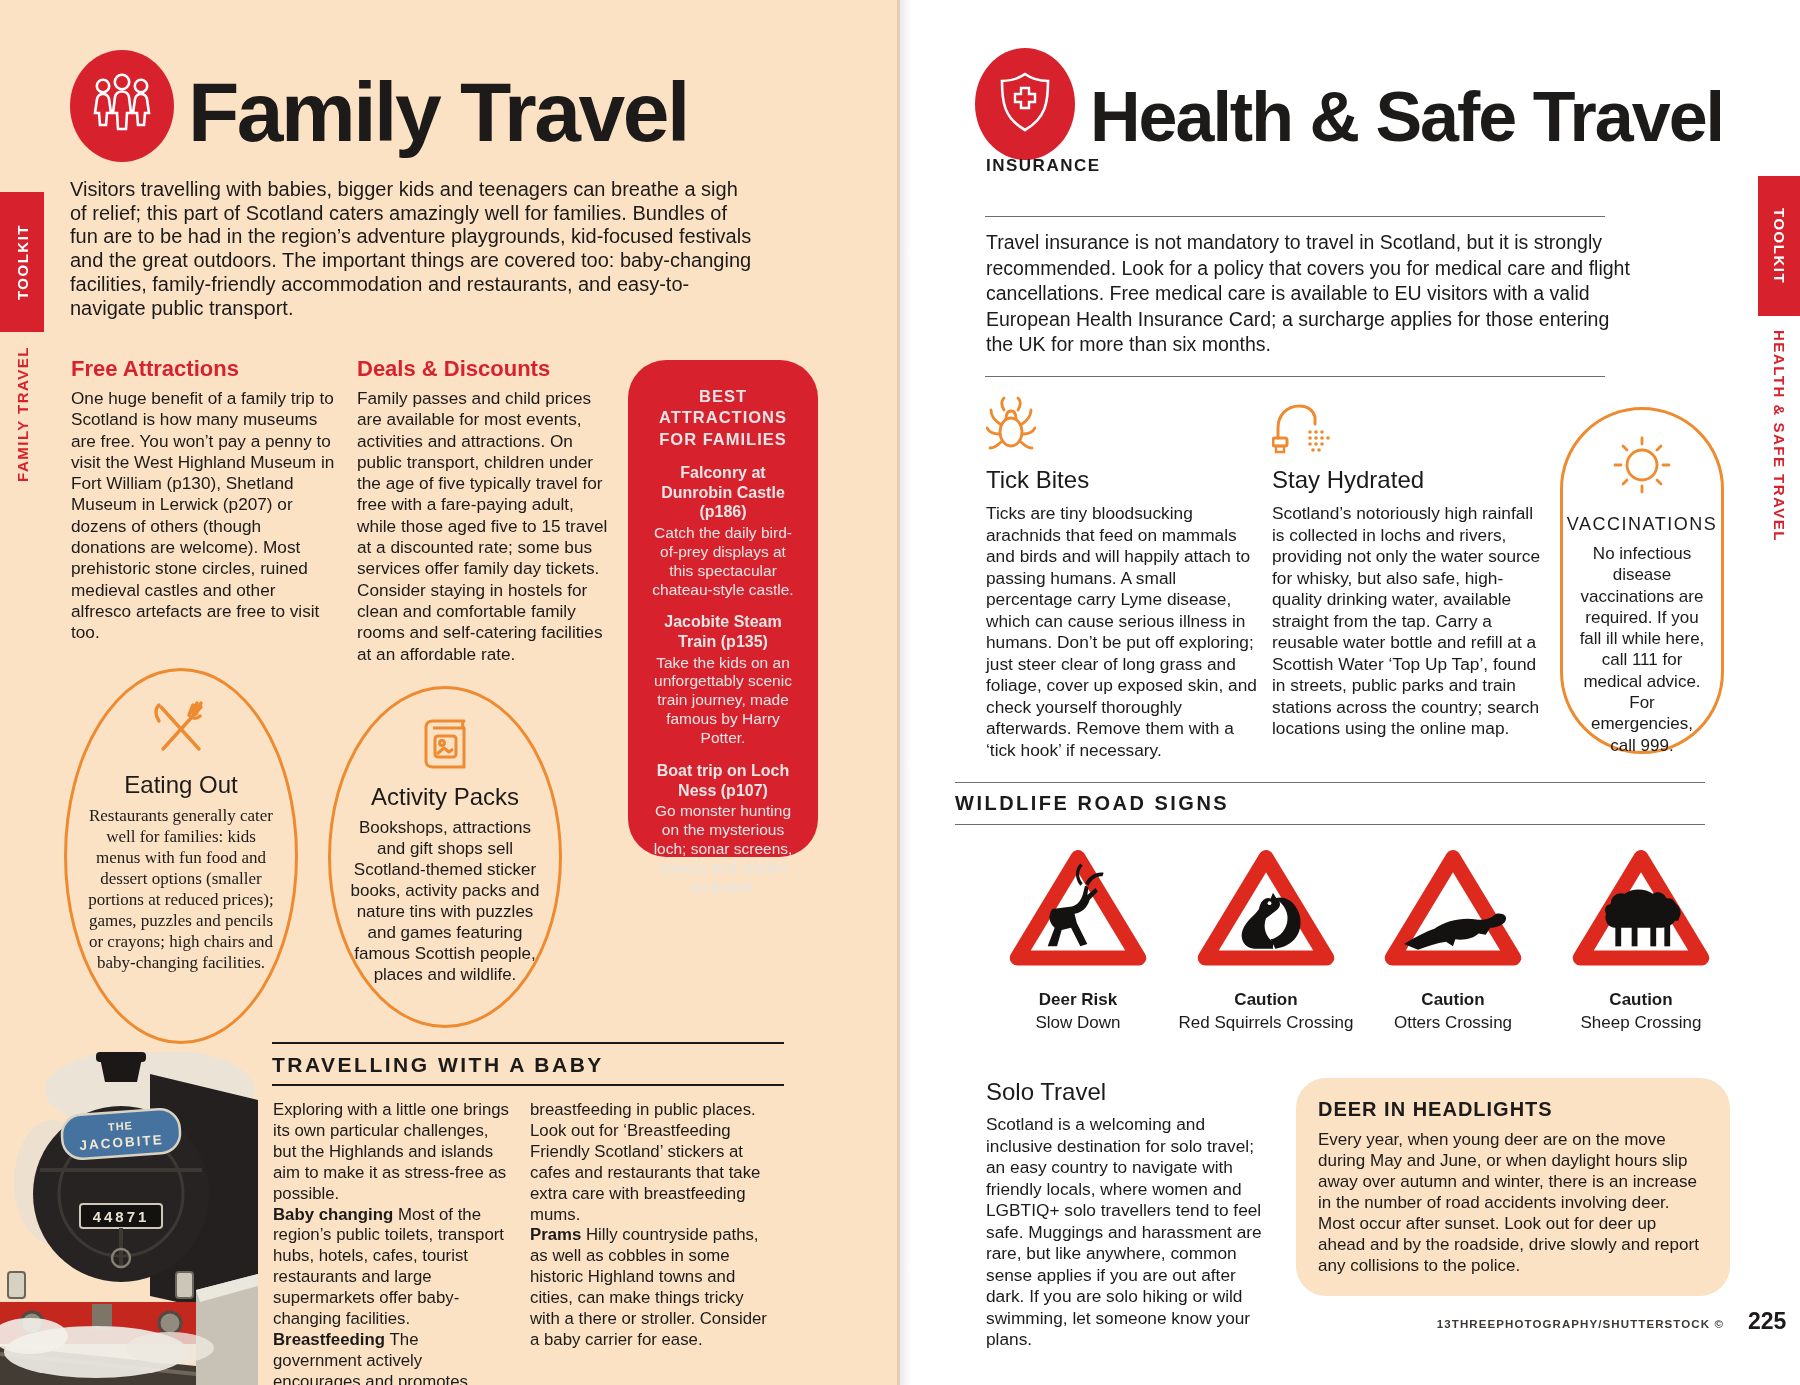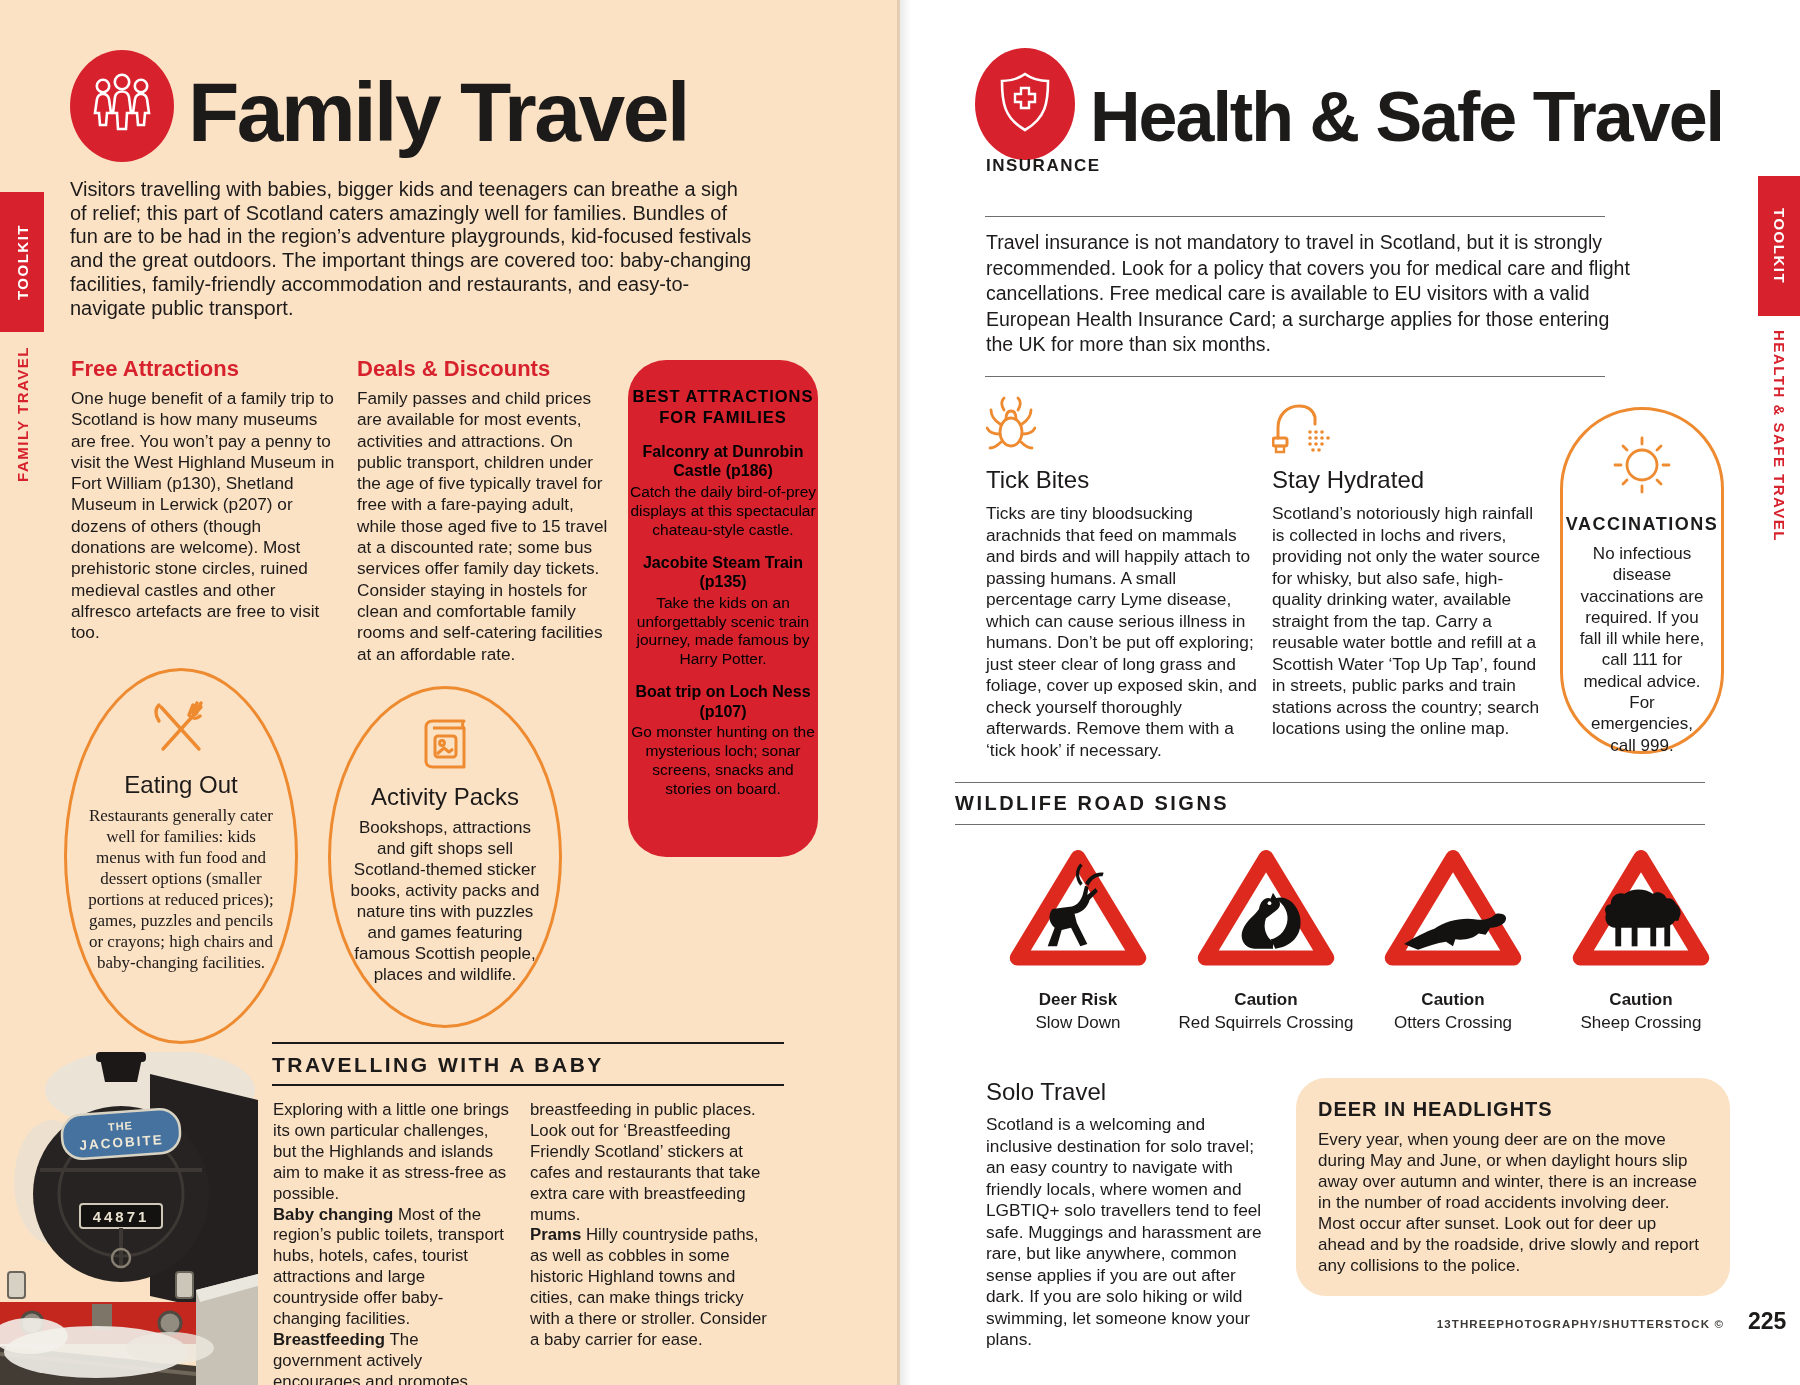--- a/index.html
+++ b/index.html
@@ -14,22 +14,22 @@
   .v-up{writing-mode:vertical-rl;transform:rotate(180deg);}
   .v-down{writing-mode:vertical-rl;}
   .spine-txt{font-size:15px;font-weight:700;letter-spacing:1.5px;}
   .badge{background:#d7222e;border-radius:50%;display:flex;align-items:center;justify-content:center;}
   .page-title{font-size:84px;font-weight:700;letter-spacing:-2.5px;line-height:1;white-space:nowrap;}
   .page-title.rt{font-size:70px;letter-spacing:-2px;}
   .intro{font-size:20px;line-height:23.7px;font-weight:500;}
   .colhead{font-size:22px;font-weight:700;color:#d7222e;}
   .bodytxt{font-size:17.2px;line-height:21.3px;}
   .subhead{font-size:24px;font-weight:400;}
-  .red-box{background:#d7222e;border-radius:38px;color:#000000;text-align:center;
-           padding:26px 0;box-sizing:border-box;}
+  .red-box{background:#d7222e;border-radius:38px;color:#e5e5e5;text-align:center;
+           padding:26px 21px;box-sizing:border-box;}
   .rb-head{font-size:16.5px;font-weight:700;letter-spacing:1px;line-height:1.3;}
   .rb-title{font-size:16px;font-weight:700;line-height:1.22;margin-top:13px;}
   .rb-body{font-size:15.5px;line-height:1.22;margin-top:2px;}
   .oval{border:3px solid #ee8a30;box-sizing:border-box;text-align:center;
         display:flex;flex-direction:column;align-items:center;}
   .oval.egg{border-radius:50%;}
   .oval.pill{border-radius:90px;}
   .oval .bodytxt{font-size:17px;line-height:21px;}
   .rule{background:#6f6f6f;height:1px;}
   .rule-dark{background:#1d1a1a;height:2px;}
@@ -122,21 +122,21 @@
       </span>
       <div class="subhead" style="margin-top:8px;">Activity Packs</div>
       <div class="bodytxt" style="margin-top:6px;width:202px;">Bookshops, attractions and gift shops sell Scotland-themed sticker books, activity packs and nature tins with puzzles and games featuring famous Scottish people, places and wildlife.</div>
     </div>
 
     <div class="abs rule-dark" style="left:272px;top:1042px;width:512px;"></div>
     <div class="abs caps-head" style="left:272px;top:1053px;">TRAVELLING WITH A BABY</div>
     <div class="abs rule-dark" style="left:272px;top:1084px;width:512px;"></div>
     <div class="abs bodytxt paras" style="left:273px;top:1100px;width:237px;font-size:16.8px;line-height:20.9px;">
         <p><span>Exploring with a little one brings its own particular challenges, but the Highlands and islands aim to make it as stress-free as possible.</span></p>
-        <p><span class="run-b">Baby changing </span><span>Most of the region’s public toilets, transport hubs, hotels, cafes, tourist attractions and large countryside offer baby-changing facilities.</span></p>
+        <p><span class="run-b">Baby changing </span><span>Most of the region’s public toilets, transport hubs, hotels, cafes, tourist restaurants and large supermarkets offer baby-changing facilities.</span></p>
         <p><span class="run-b">Breastfeeding </span><span>The government actively encourages and promotes</span></p>
       </div>
     <div class="abs bodytxt paras" style="left:530px;top:1100px;width:240px;font-size:16.8px;line-height:20.9px;">
         <p><span>breastfeeding in public places. Look out for ‘Breastfeeding Friendly Scotland’ stickers at cafes and restaurants that take extra care with breastfeeding mums.</span></p>
         <p><span class="run-b">Prams </span><span>Hilly countryside paths, as well as cobbles in some historic Highland towns and cities, can make things tricky with a there or stroller. Consider a baby carrier for ease.</span></p>
       </div>
 
     <div class="abs" style="left:0;top:1052px;width:258px;height:333px;">
       <svg width="258" height="333" viewBox="0 0 258 333">
         <ellipse cx="150" cy="38" rx="105" ry="42" fill="#e9e3da" opacity="0.85"></ellipse>
@@ -227,21 +227,21 @@
     <div class="abs subhead" style="left:372px;top:466px;">Stay Hydrated</div>
     <div class="abs bodytxt" style="left:372px;top:503px;width:272px;font-size:17.3px;line-height:21.5px;">Scotland’s notoriously high rainfall is collected in lochs and rivers, providing not only the water source for whisky, but also safe, high-quality drinking water, available straight from the tap. Carry a reusable water bottle and refill at a Scottish Water ‘Top Up Tap’, found in streets, public parks and train stations across the country; search locations using the online map.</div>
 
     <div class="abs oval pill" style="left:660px;top:407px;width:164px;height:347px;padding:24px 14px 0 14px;">
       <span>
         <svg width="62" height="62" viewBox="0 0 62 62" fill="none" stroke="#ee8a30" stroke-width="2.8" stroke-linecap="round">
           <circle cx="31" cy="31" r="15"></circle>
           <path d="M31 4 L31 10 M31 52 L31 58 M4 31 L10 31 M52 31 L58 31 M12 12 L16 16 M46 46 L50 50 M12 50 L16 46 M46 16 L50 12"></path>
         </svg>
       </span>
-      <div style="font-size:18px;font-weight:700;letter-spacing:1.5px;margin-top:14px;">VACCINATIONS</div>
+      <div style="font-size:18px;font-weight:400;letter-spacing:1.5px;margin-top:14px;">VACCINATIONS</div>
       <div class="bodytxt" style="margin-top:8px;width:132px;font-size:17px;line-height:21.3px;">No infectious disease vaccinations are required. If you fall ill while here, call 111 for medical advice. For emergencies, call 999.</div>
     </div>
 
     <div class="abs rule" style="left:55px;top:782px;width:750px;"></div>
     <div class="abs ctr" style="left:55px;top:792px;width:750px;font-size:20px;font-weight:700;letter-spacing:2.5px;">WILDLIFE ROAD SIGNS</div>
     <div class="abs rule" style="left:55px;top:824px;width:750px;"></div>
 
     <div class="abs sign-block" style="left:85px;top:846px;">
       <span>
         <svg width="140" height="126" viewBox="0 0 120 108">

